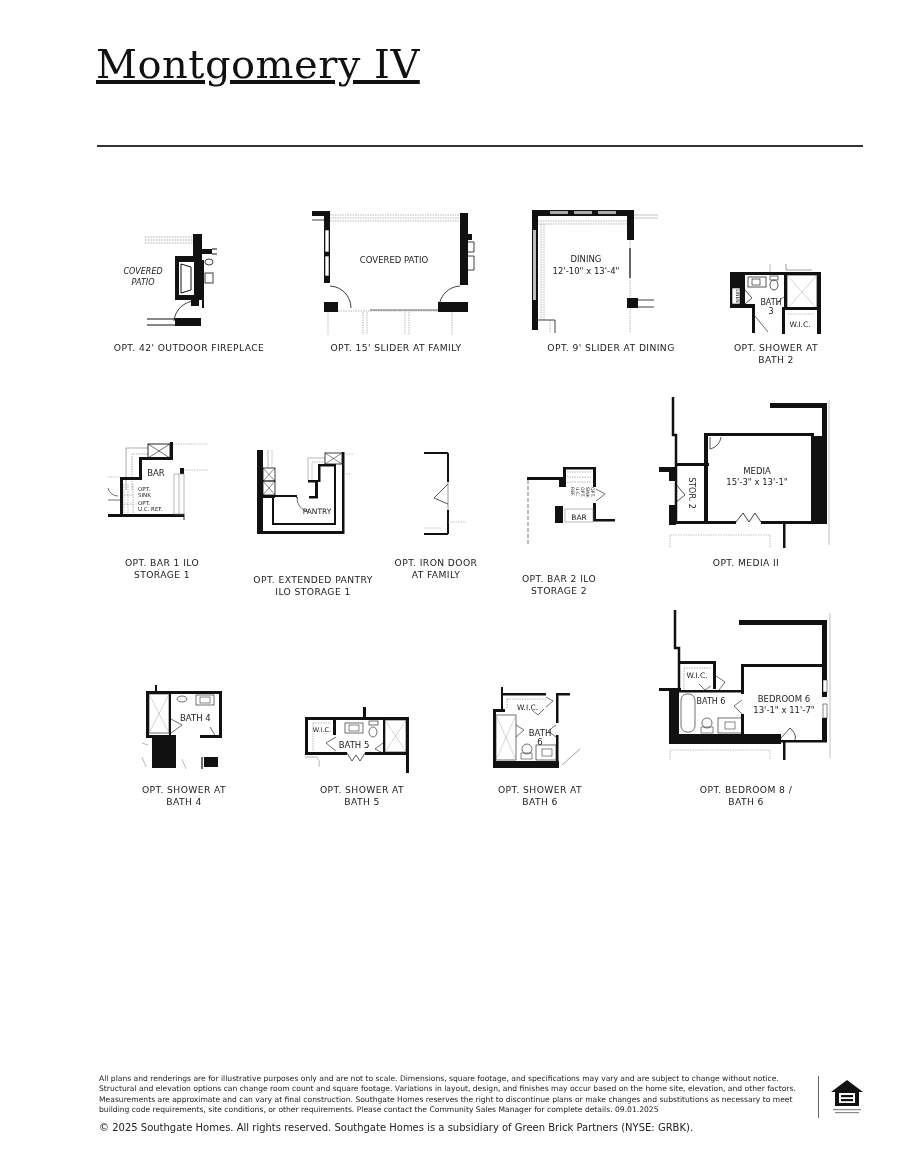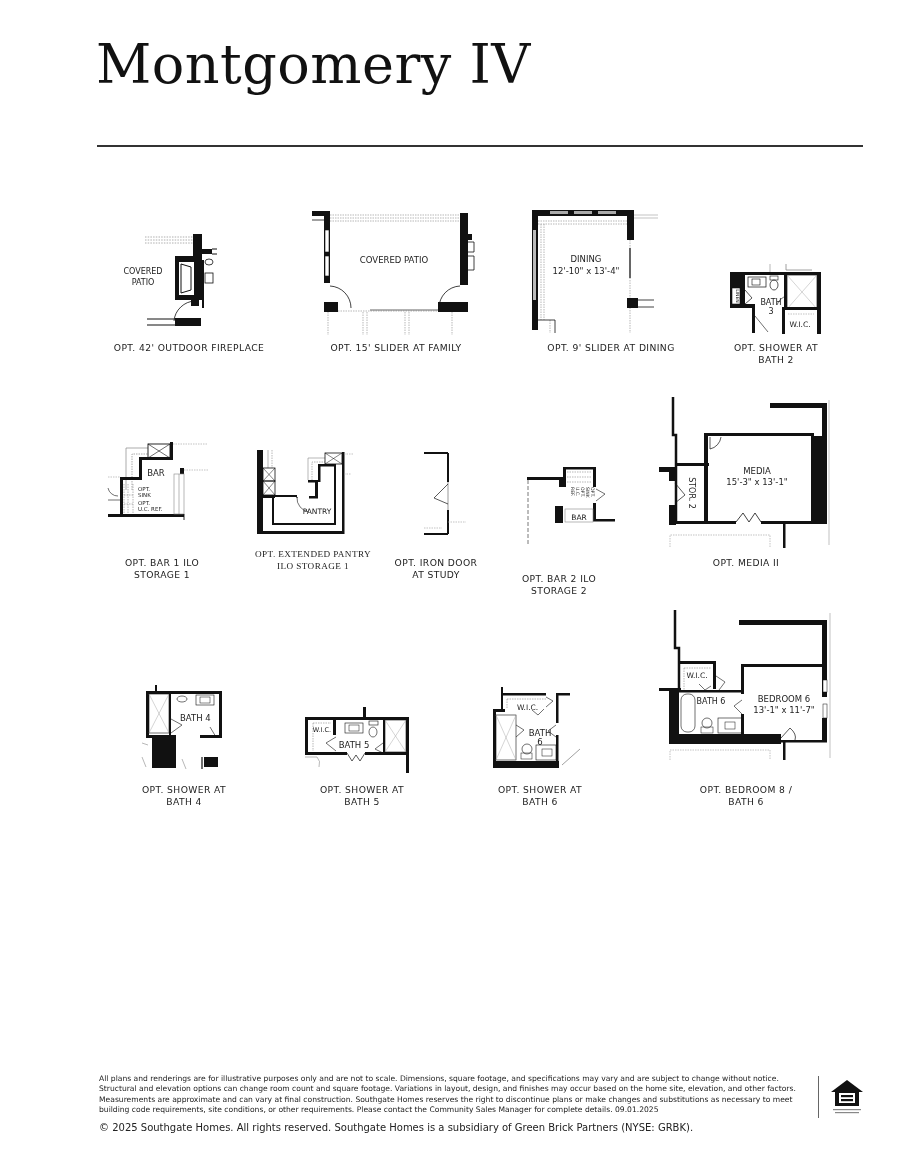--- a/index.html
+++ b/index.html
@@ -1,34 +1,34 @@
 <!DOCTYPE html>
 <html><head>
   <meta charset="utf-8">
   <style>
     html, body { margin: 0; padding: 0; background: #ffffff; }
     body { width: 900px; height: 1167px; position: relative; overflow: hidden; font-family: "DejaVu Sans", sans-serif; color: #1a1a1a; }
-    .title { position: absolute; left: 96px; top: 38px; font-family: "DejaVu Serif", serif; font-size: 54px; font-weight: 300; letter-spacing: 0.5px; color: #111; line-height: 1; }
+    .title { position: absolute; left: 96px; top: 44px; font-family: "DejaVu Serif", serif; font-size: 40px; font-weight: 300; letter-spacing: 0.5px; color: #111; line-height: 1; text-decoration: underline; }
     .rule { position: absolute; left: 97px; top: 145px; width: 766px; height: 1.5px; background: #333; }
     .plan { position: absolute; text-align: center; }
     .plan svg { display: block; overflow: visible; }
     .caption { position: absolute; text-align: center; font-size: 9.2px; letter-spacing: 0.4px; line-height: 12px; color: #222; white-space: nowrap; transform: translateX(-50%); padding-left: 8px; }
     .lbl { font-family: "DejaVu Sans", sans-serif; fill: #222; }
     .disclaimer { position: absolute; left: 99px; top: 1074px; width: 712px; font-size: 7.6px; line-height: 10.4px; color: #222; }
     .copyright { position: absolute; left: 99px; top: 1122px; font-size: 10px; color: #222; }
     .eho-divider { position: absolute; left: 818px; top: 1076px; width: 1px; height: 42px; background: #666; }
     .eho { position: absolute; left: 827px; top: 1076px; width: 40px; height: 40px; }
   </style>
 </head>
 <body>
 
 <div class="title">Montgomery IV</div>
 <div class="rule"></div>
 
-<div class="plan" style="left:105px; top:225px;">
+<div class="plan" style="left:105px; top:225px;font-style:italic;">
   <svg width="120" height="110" viewBox="0 0 120 110">
     <g stroke="#9a9a9a" stroke-width="0.8" stroke-dasharray="1.5 1.2" fill="none">
       <line x1="40" y1="12" x2="90" y2="12"></line>
         <line x1="40" y1="15" x2="90" y2="15"></line>
         <line x1="40" y1="18" x2="90" y2="18"></line>
     </g>
     <rect x="88" y="9" width="9" height="32" fill="#111"></rect>
     <rect x="97" y="24" width="10" height="5" fill="#111"></rect>
     <line x1="107" y1="24" x2="112" y2="24" stroke="#111"></line>
       <line x1="107" y1="29" x2="112" y2="29" stroke="#111"></line>
@@ -237,40 +237,40 @@
     <rect x="87" y="4" width="2.5" height="82" fill="#111"></rect>
     <line x1="89" y1="6" x2="98" y2="6" stroke="#9a9a9a" stroke-width="0.6" stroke-dasharray="1.5 1"></line>
     <line x1="89" y1="26" x2="96" y2="26" stroke="#9a9a9a" stroke-width="0.6" stroke-dasharray="1.5 1"></line>
     <rect x="17" y="50" width="2" height="27" fill="#111"></rect>
     <rect x="17" y="75" width="64" height="2" fill="#111"></rect>
     <rect x="79" y="16" width="2" height="61" fill="#111"></rect>
     <rect x="2" y="83" width="87" height="3" fill="#111"></rect>
     <text class="lbl" x="62" y="66" font-size="7.5" text-anchor="middle">PANTRY</text>
   </svg>
 </div>
-<div class="caption" style="left:309px; top:548px;font-family:Liberation Serif, serif;">
+<div class="caption" style="left:309px; top:574px;">
   <div>OPT. EXTENDED PANTRY</div>
   <div>ILO STORAGE 1</div>
 </div>
 
 <div class="plan" style="left:418px; top:448px;">
   <svg width="50" height="90" viewBox="0 0 50 90">
     <line x1="6" y1="5" x2="30" y2="5" stroke="#111" stroke-width="2"></line>
     <line x1="30" y1="5" x2="30" y2="34" stroke="#111" stroke-width="2"></line>
     <line x1="30" y1="34" x2="30" y2="62" stroke="#aaa" stroke-width="1.2"></line>
     <path d="M30 36 L16 50 L30 56" fill="none" stroke="#111" stroke-width="0.7"></path>
     <line x1="30" y1="62" x2="30" y2="86" stroke="#111" stroke-width="2"></line>
     <line x1="6" y1="86" x2="30" y2="86" stroke="#111" stroke-width="2"></line>
     <line x1="30" y1="74" x2="48" y2="74" stroke="#9a9a9a" stroke-width="0.6" stroke-dasharray="1.5 1"></line>
     <line x1="6" y1="80" x2="24" y2="80" stroke="#9a9a9a" stroke-width="0.6" stroke-dasharray="1.5 1"></line>
   </svg>
 </div>
 <div class="caption" style="left:432px; top:557px;">
   <div>OPT. IRON DOOR</div>
-  <div>AT STUDY</div>
+  <div>AT FAMILY</div>
 </div>
 
 <div class="plan" style="left:525px; top:465px;">
   <svg width="100" height="80" viewBox="0 0 100 80">
     <rect x="2" y="12" width="36" height="3" fill="#111"></rect>
     <line x1="3" y1="15" x2="3" y2="80" stroke="#555" stroke-width="0.8" stroke-dasharray="4 2"></line>
     <rect x="34" y="12" width="4" height="10" fill="#111"></rect>
     <rect x="38" y="2" width="3" height="20" fill="#111"></rect>
     <rect x="38" y="2" width="33" height="2.5" fill="#111"></rect>
     <rect x="68" y="2" width="3" height="20" fill="#111"></rect>

